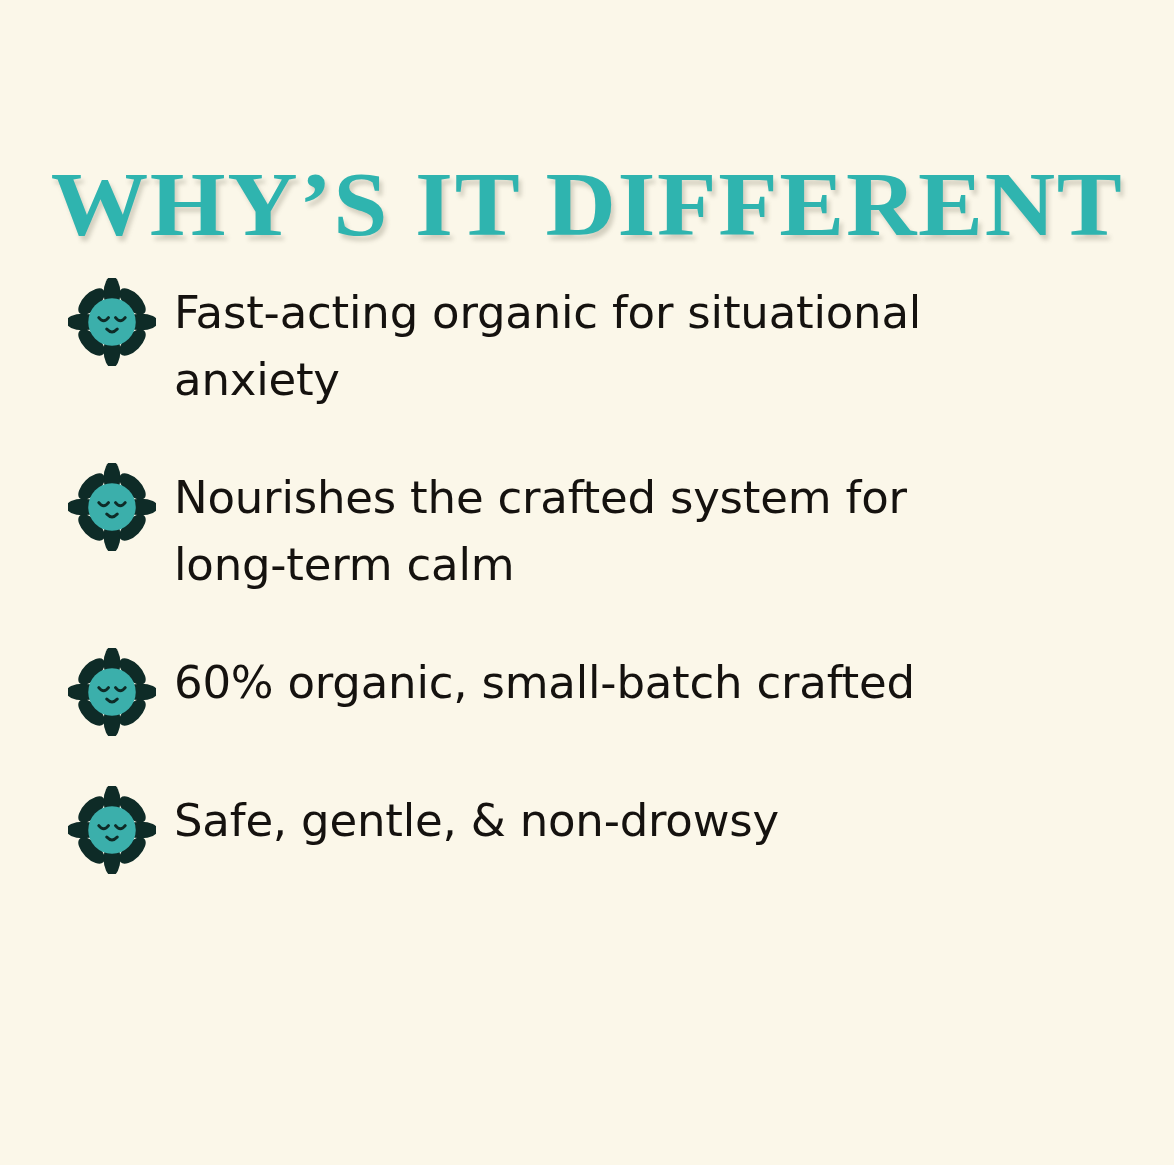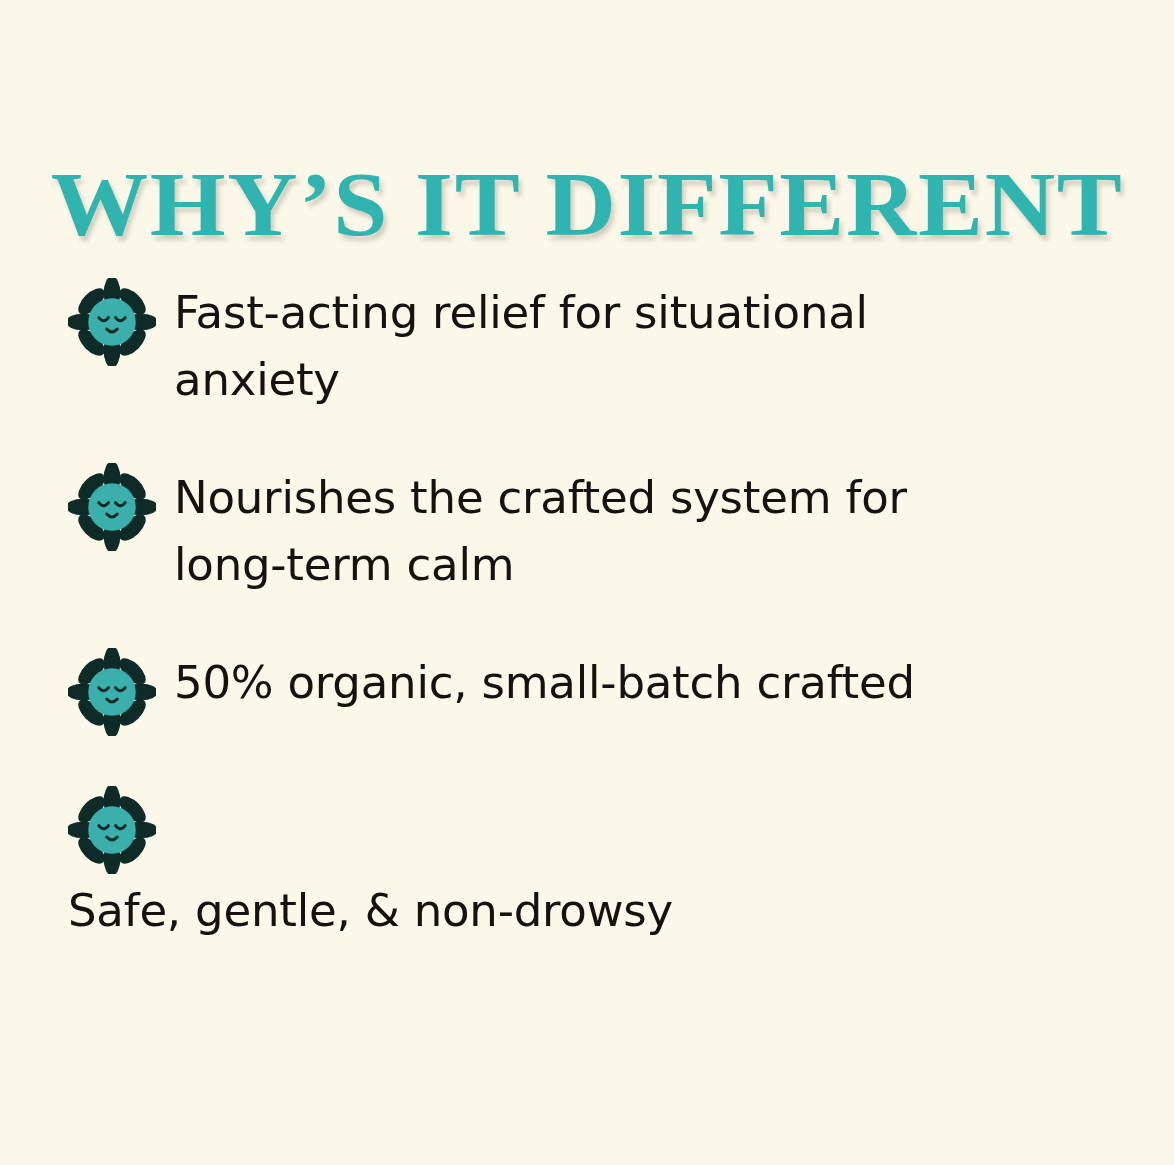--- a/index.html
+++ b/index.html
@@ -46,21 +46,21 @@
     position: absolute;
     left: 68px;
     top: 276px;
     width: 1020px;
   }
   .benefit-row {
     display: flex;
     align-items: flex-start;
     margin-bottom: 48px;
   }
-  .benefit-row:last-child { margin-bottom: 0; flex-direction: column; }
+  .benefit-row:last-child { margin-bottom: 0; }
 
   .flower-wrap {
     flex: 0 0 auto;
     width: 88px;
     height: 88px;
     margin-right: 18px;
     margin-top: 2px;
   }
   .flower-wrap svg { display: block; width: 88px; height: 88px; }
 
@@ -99,21 +99,21 @@
             <ellipse cx="73.3" cy="26.7" rx="9.5" ry="19" transform="rotate(-45 73.3 26.7)"></ellipse>
             <ellipse cx="26.7" cy="73.3" rx="9.5" ry="19" transform="rotate(-45 26.7 73.3)"></ellipse>
             <ellipse cx="73.3" cy="73.3" rx="9.5" ry="19" transform="rotate(45 73.3 73.3)"></ellipse>
           </g>
           <circle cx="50" cy="50" r="27" fill="#3BAFAB"></circle>
           <path d="M35 45 q5.5 7 11 0" fill="none" stroke="#0E2B27" stroke-width="3.4" stroke-linecap="round"></path>
           <path d="M54 45 q5.5 7 11 0" fill="none" stroke="#0E2B27" stroke-width="3.4" stroke-linecap="round"></path>
           <path d="M44 58 q6 6.5 12 0" fill="none" stroke="#0E2B27" stroke-width="3.4" stroke-linecap="round"></path>
         </svg>
       </span>
-      <span class="benefit-text">Fast-acting relief for situational anxiety</span>
+      <span class="benefit-text">Fast-acting organic for situational anxiety</span>
     </div>
 
     <div class="benefit-row" data-lines="2">
       <span class="flower-wrap">
         <svg viewBox="0 0 100 100" xmlns="http://www.w3.org/2000/svg" aria-hidden="true">
           <g fill="#0E2B27">
             <ellipse cx="50" cy="17" rx="9.5" ry="19"></ellipse>
             <ellipse cx="50" cy="83" rx="9.5" ry="19"></ellipse>
             <ellipse cx="17" cy="50" rx="19" ry="9.5"></ellipse>
             <ellipse cx="83" cy="50" rx="19" ry="9.5"></ellipse>
@@ -143,21 +143,21 @@
             <ellipse cx="73.3" cy="26.7" rx="9.5" ry="19" transform="rotate(-45 73.3 26.7)"></ellipse>
             <ellipse cx="26.7" cy="73.3" rx="9.5" ry="19" transform="rotate(-45 26.7 73.3)"></ellipse>
             <ellipse cx="73.3" cy="73.3" rx="9.5" ry="19" transform="rotate(45 73.3 73.3)"></ellipse>
           </g>
           <circle cx="50" cy="50" r="27" fill="#3BAFAB"></circle>
           <path d="M35 45 q5.5 7 11 0" fill="none" stroke="#0E2B27" stroke-width="3.4" stroke-linecap="round"></path>
           <path d="M54 45 q5.5 7 11 0" fill="none" stroke="#0E2B27" stroke-width="3.4" stroke-linecap="round"></path>
           <path d="M44 58 q6 6.5 12 0" fill="none" stroke="#0E2B27" stroke-width="3.4" stroke-linecap="round"></path>
         </svg>
       </span>
-      <span class="benefit-text">50% organic, small-batch crafted</span>
+      <span class="benefit-text">60% organic, small-batch crafted</span>
     </div>
 
     <div class="benefit-row" data-lines="1">
       <span class="flower-wrap">
         <svg viewBox="0 0 100 100" xmlns="http://www.w3.org/2000/svg" aria-hidden="true">
           <g fill="#0E2B27">
             <ellipse cx="50" cy="17" rx="9.5" ry="19"></ellipse>
             <ellipse cx="50" cy="83" rx="9.5" ry="19"></ellipse>
             <ellipse cx="17" cy="50" rx="19" ry="9.5"></ellipse>
             <ellipse cx="83" cy="50" rx="19" ry="9.5"></ellipse>

